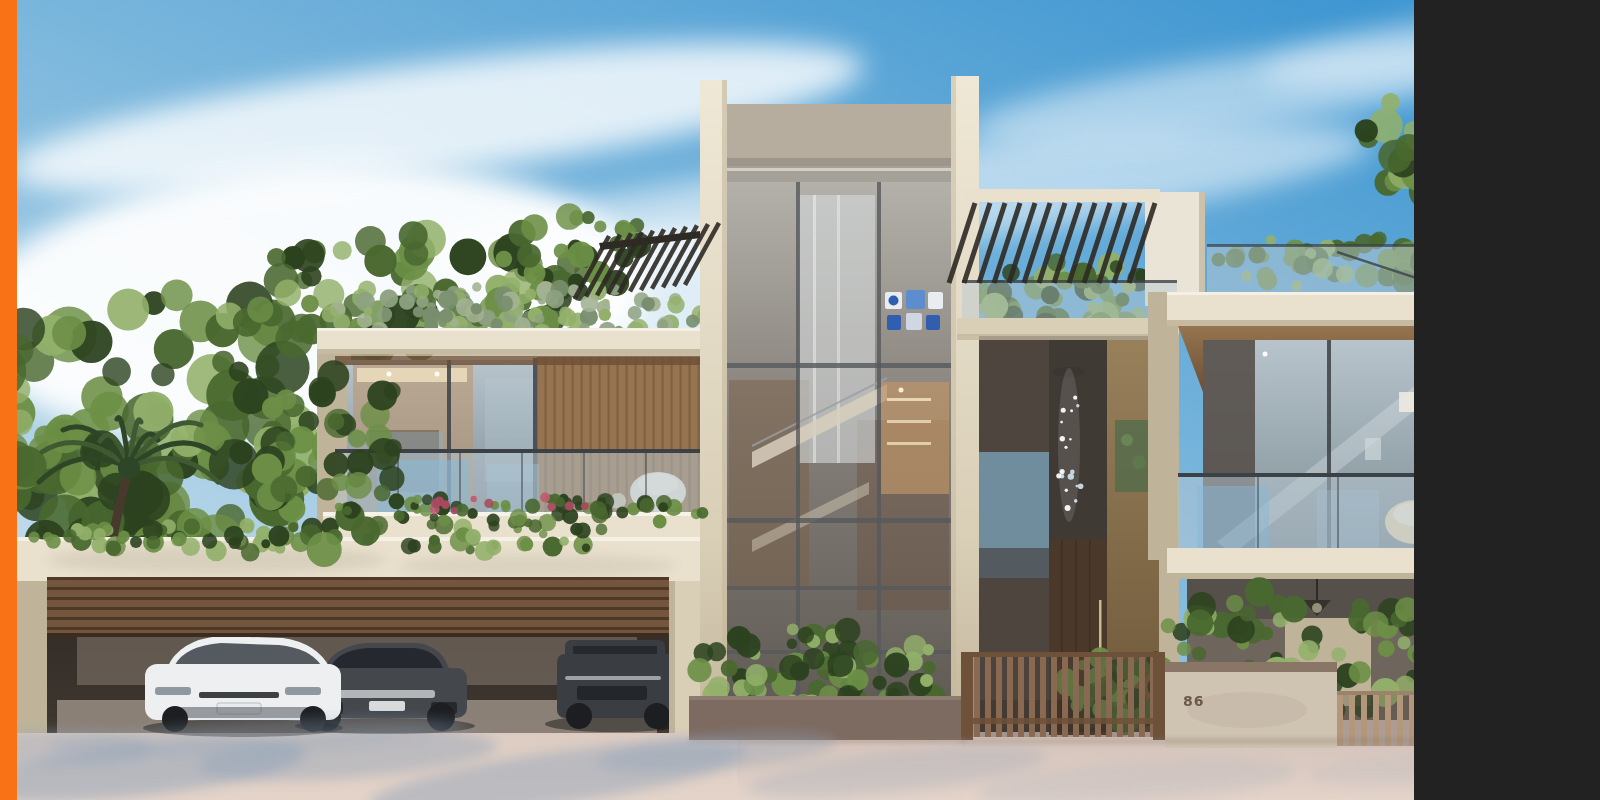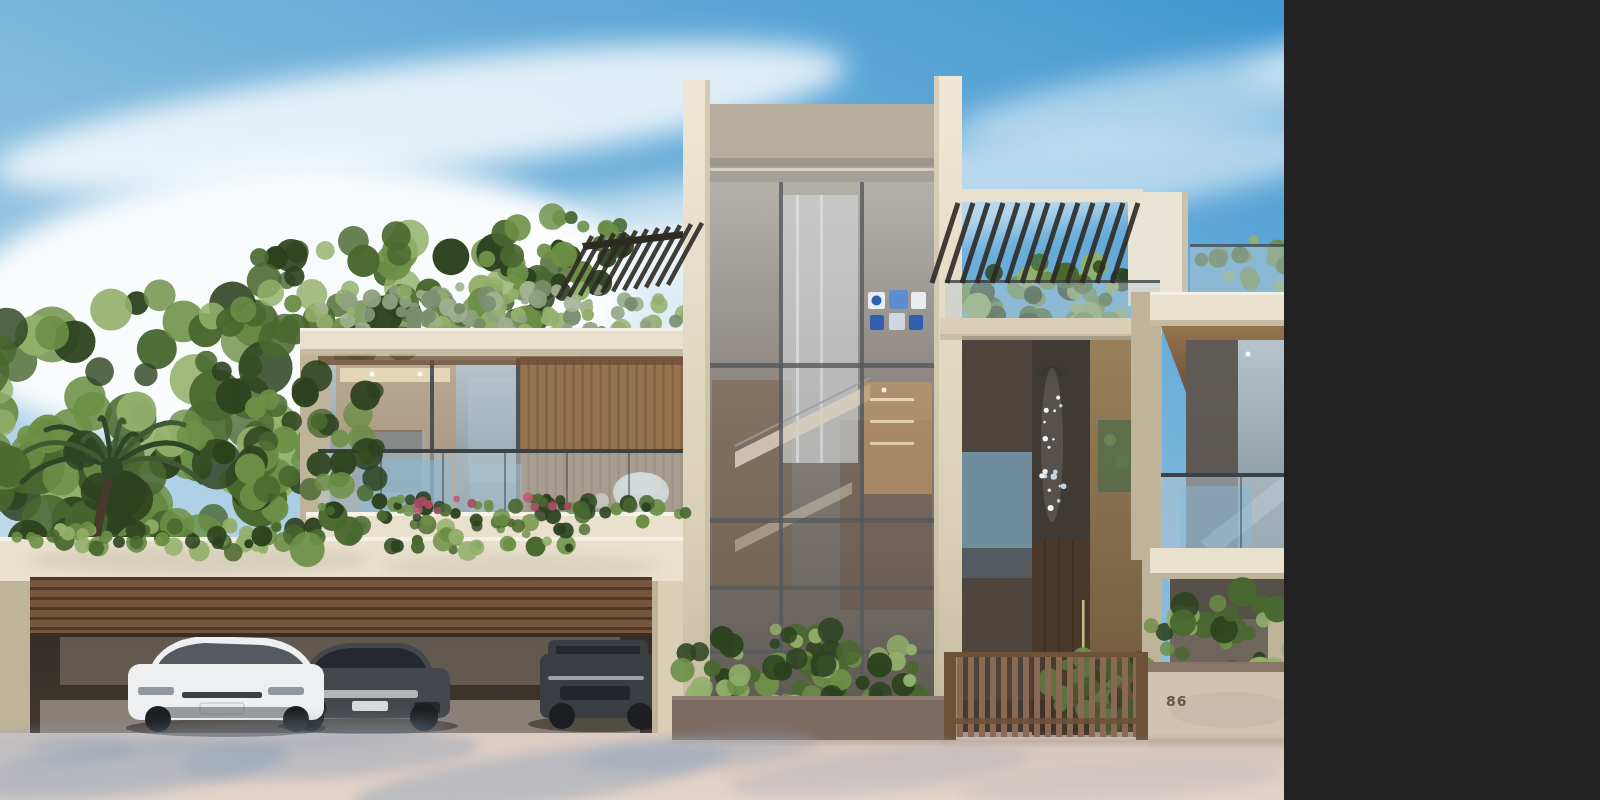--- a/index.html
+++ b/index.html
@@ -1,16 +1,16 @@
 <!DOCTYPE html>
 <html style="--sky-top: #3e96d1; --sky-mid: #85bcde; --sky-low: #e2ecf1; --cloud: #ffffff; --cream: #d9cfb7; --cream-light: #e9e1cd; --cream-dark: #bfb49a; --pillar-hi: #efe8d6; --pillar-lo: #c3b79d; --tower-top: #b6ad9f; --metal: #a5a198; --metal-hi: #d6d3c8; --glass-hi: #b7c4cb; --glass-lo: #7e8d96; --glass-blue: #86b9da; --rail-dark: #3c4145; --tglass-hi: #b4b1ab; --tglass-mid: #847f78; --tglass-lo: #5c5750; --soffit: #96744f; --soffit-dark: #6d4f36; --interior-warm: #bd9468; --interior-glow: #ecdebd; --balustrade: #b7c7d1; --wood-door: #4a392b; --brass-hi: #97805a; --brass-lo: #6e5839; --slat-door: #7d5e43; --slat-dark: #553e2b; --fence: #8a6952; --fence-light: #b2977b; --fence-rail: #6d5139; --planter-wall: #7d6a60; --stucco: #cfc3b2; --stucco-cap: #8a7666; --garage-dark: #3f3831; --garage-wall: #8d8177; --garage-floor: #a59a8f; --car-white: #edeff0; --car-dark: #44474c; --car-suv: #3a3d41; --tire: #1c1e21; --chrome: #c7cacd; --car-glass: #23262b; --ground-hi: #e3d3c9; --ground-lo: #c9b7b0; --shadow-blue: #8fa2b8; --shadow-warm: #8a7668; --f-dark: #2c421f; --f-mid: #49682f; --f-light: #6c8f46; --f-pale: #92b06a; --sage1: #8da181; --sage2: #a3b292; --sage3: #798e6e; --flower: #a84a5e; --flower2: #c15b72; --trunk: #473a2c; --pergola: #2e2a24; --art-blue: #2f5fae; --art-blue2: #5c8ecf; --art-white: #e9edf1; --number-color: #6b5a4a;"><head>
 <meta charset="utf-8">
 <style>
   html,body{margin:0;padding:0;background:#222;}
-  .stage{position:relative;width:1284px;height:800px;overflow:hidden;background:#f97316;}
+  .stage{position:relative;width:1397px;height:800px;overflow:hidden;background:#f97316;padding-left:17px;}
   .stage svg{display:block;width:1600px;height:800px;}
   text.house-no{font-family:"DejaVu Sans",sans-serif;font-weight:bold;letter-spacing:1px;}
 </style>
 </head>
 <body>
 
 <div class="stage">
 <svg viewBox="0 0 1600 800" xmlns="http://www.w3.org/2000/svg">
   <defs>
     <linearGradient id="skyG" x1="0" y1="1" x2="0.85" y2="0">

